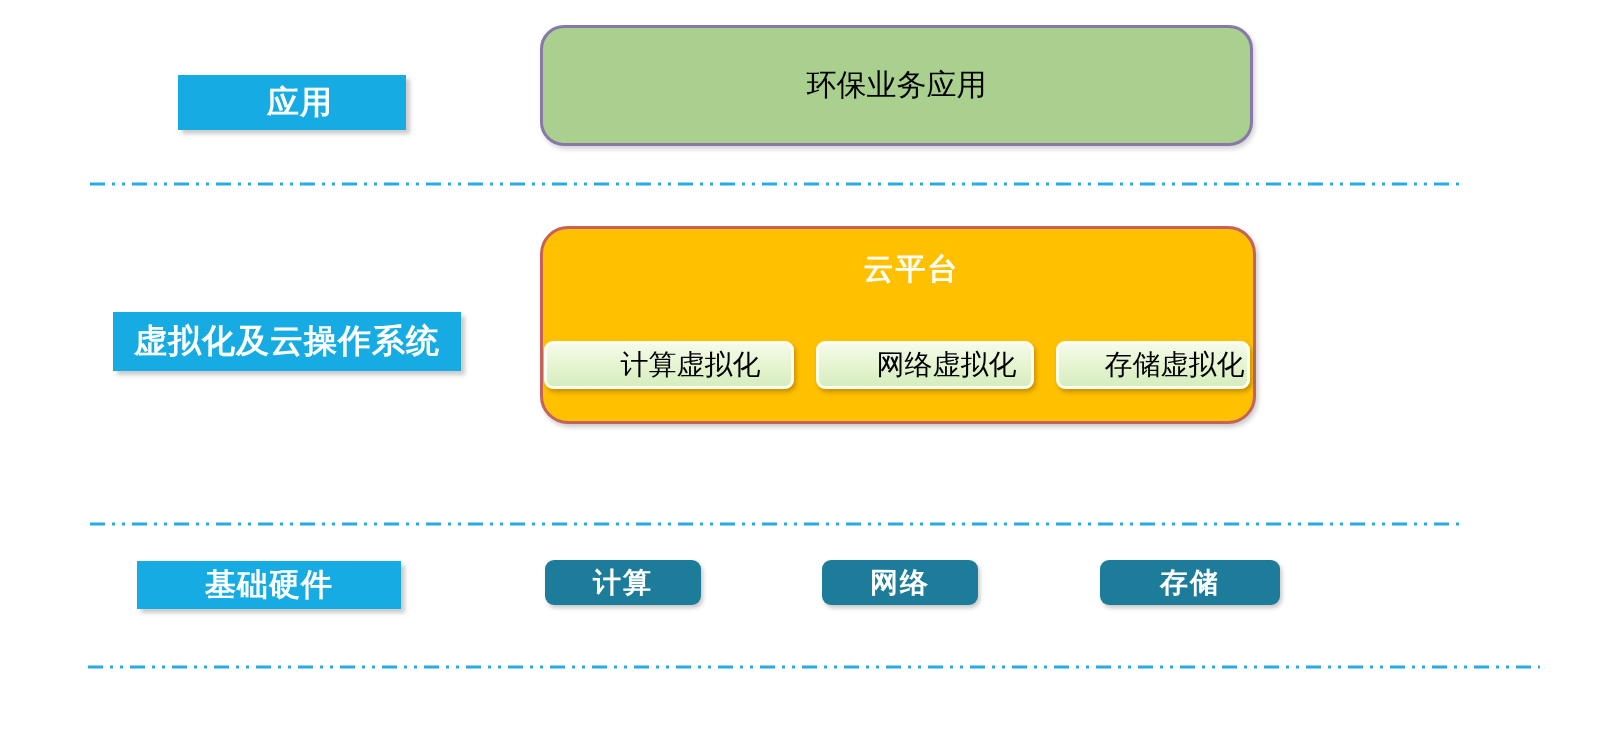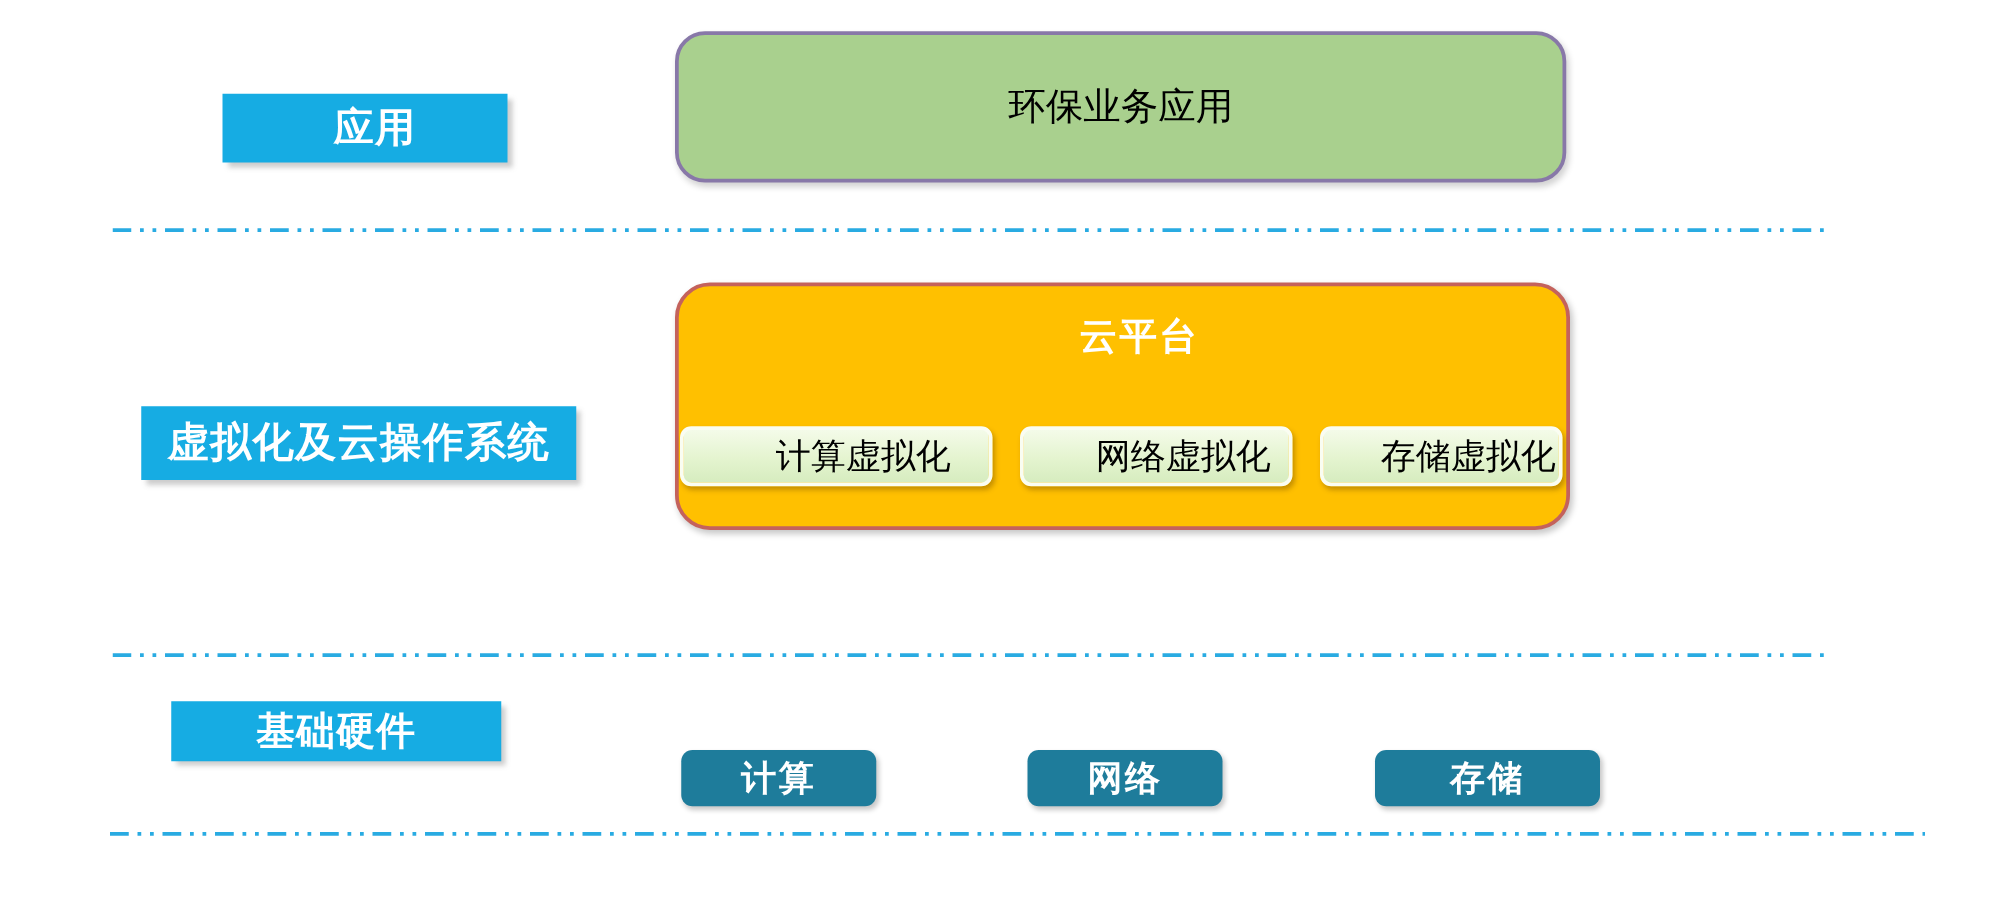--- a/index.html
+++ b/index.html
@@ -23,21 +23,21 @@
     color: #ffffff;
     font-weight: bold;
     display: flex;
     align-items: center;
     justify-content: center;
     box-shadow: 4px 4px 4px rgba(110,110,110,0.35);
     letter-spacing: 1px;
     white-space: nowrap;
   }
   .label-app        { left: 178px; top: 75px;  width: 212px; height: 55px; font-size: 32px; padding-left: 16px; }
-  .label-virt       { left: 113px; top: 325px; width: 348px; height: 59px; font-size: 33px; }
+  .label-virt       { left: 113px; top: 312px; width: 348px; height: 59px; font-size: 33px; }
   .label-hw         { left: 137px; top: 561px; width: 264px; height: 48px; font-size: 31px; }
 
   
   .app-box {
     position: absolute;
     left: 540px; top: 25px;
     width: 713px; height: 121px;
     background: var(--app-green-fill, #A9D08E);
     border: 3px solid var(--app-green-border, #8878A8);
     border-radius: 24px;
@@ -105,21 +105,20 @@
     background: var(--hardware-teal, #1E7C9B);
     border-radius: 9px;
     color: #ffffff;
     font-weight: bold;
     font-size: 28px;
     display: flex;
     align-items: center;
     justify-content: center;
     box-shadow: 2px 3px 4px rgba(0,0,0,0.22);
     letter-spacing: 2px;
-    margin-top: 40px;
   }
   .hw1 { left: 545px;  width: 156px; }
   .hw2 { left: 822px;  width: 156px; }
   .hw3 { left: 1100px; width: 180px; text-align: center; }
 
   
   .sep { position: absolute; height: 6px; display: block; }
   .sep1 { left: 90px; top: 181px; width: 1374px; }
   .sep2 { left: 90px; top: 521px; width: 1372px; }
   .sep3 { left: 88px; top: 664px; width: 1452px; }

